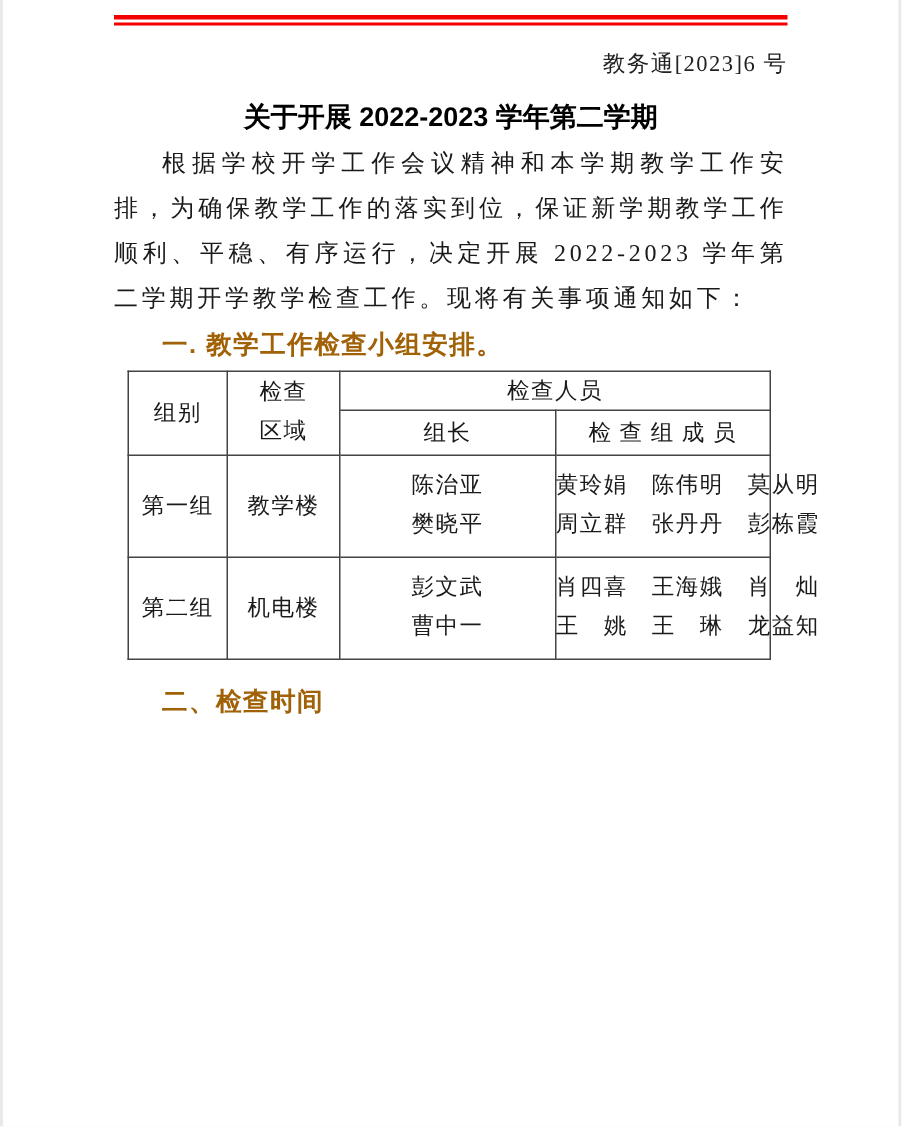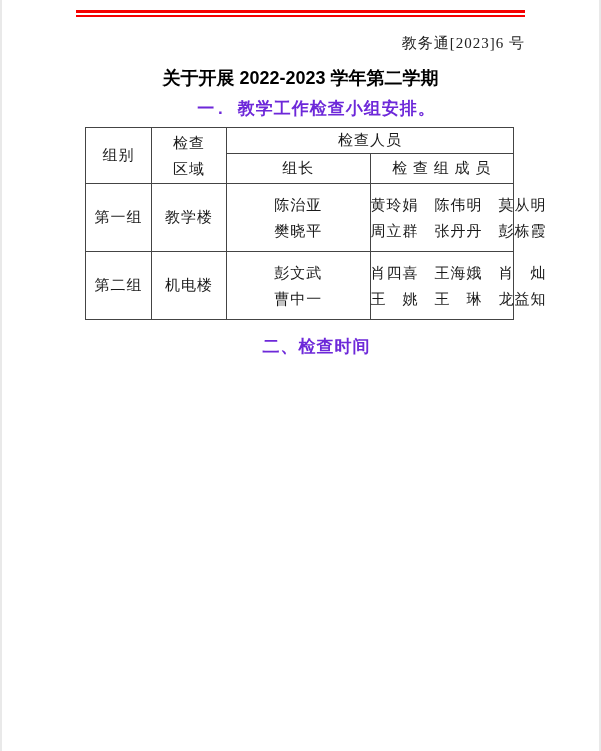--- a/index.html
+++ b/index.html
@@ -74,27 +74,26 @@
     margin: 0;
     font-size: 16px;
     line-height: 30px;
     letter-spacing: 2.5px;
     text-align: justify;
     text-indent: 2em;
   }
   .section-heading {
     margin-top: 2px;
     padding-left: 32px;
-    font-family: Liberation Mono, monospace;
+    font-family: Liberation Sans, sans-serif;
     font-weight: bold;
     font-size: 17px;
     line-height: 26px;
-    color: #6d28d9;
+    color: #a16207;
     letter-spacing: 1px;
-    text-align: center;
   }
   .section-heading.second { margin-top: 15px; }
 
   
   .insp-table {
     margin-top: 4px;
     margin-left: 9px;
     border-collapse: collapse;
     table-layout: fixed;
     width: 429px;
@@ -108,21 +107,21 @@
     padding: 0;
     letter-spacing: 1px;
   }
   .insp-table .col-group   { width: 65px; }
   .insp-table .col-area    { width: 74px; }
   .insp-table .col-leader  { width: 86px; }
   .insp-table .col-members { width: 204px; }
   .insp-table .hrow-a td { height: 25px; }
   .insp-table .hrow-b td { height: 29px; }
   .insp-table .drow td   { height: 67px; }
-  .cell-line { line-height: 26px; white-space: pre; }
+  .cell-line { line-height: 26px; white-space: pre; font-family: Liberation Mono, monospace; }
   .members-label { letter-spacing: 3px; white-space: pre; }
 
   .date-line {
     margin-top: 10px;
     font-size: 16px;
     line-height: 24px;
     letter-spacing: 2px;
   }
 </style>
 </head>
@@ -134,20 +133,21 @@
 
     <div class="red-rule"></div>
 
     <div class="doc-number">教务通[2023]6 号</div>
 
     <div class="doc-title">
       <div>关于开展 2022-2023 学年第二学期</div>
     </div>
 
 
+    <p class="paragraph">根据学校开学工作会议精神和本学期教学工作安排，为确保教学工作的落实到位，保证新学期教学工作顺利、平稳、有序运行，决定开展 2022-2023 学年第二学期开学教学检查工作。现将有关事项通知如下：</p>
 
     <div class="section-heading">一. 教学工作检查小组安排。</div>
 
     <table class="insp-table">
       <tbody>
         <tr class="hrow-a">
           <td class="col-group" rowspan="2">组别</td>
           <td class="col-area" rowspan="2">
             <div class="cell-line">检查</div>
             <div class="cell-line">区域</div>

